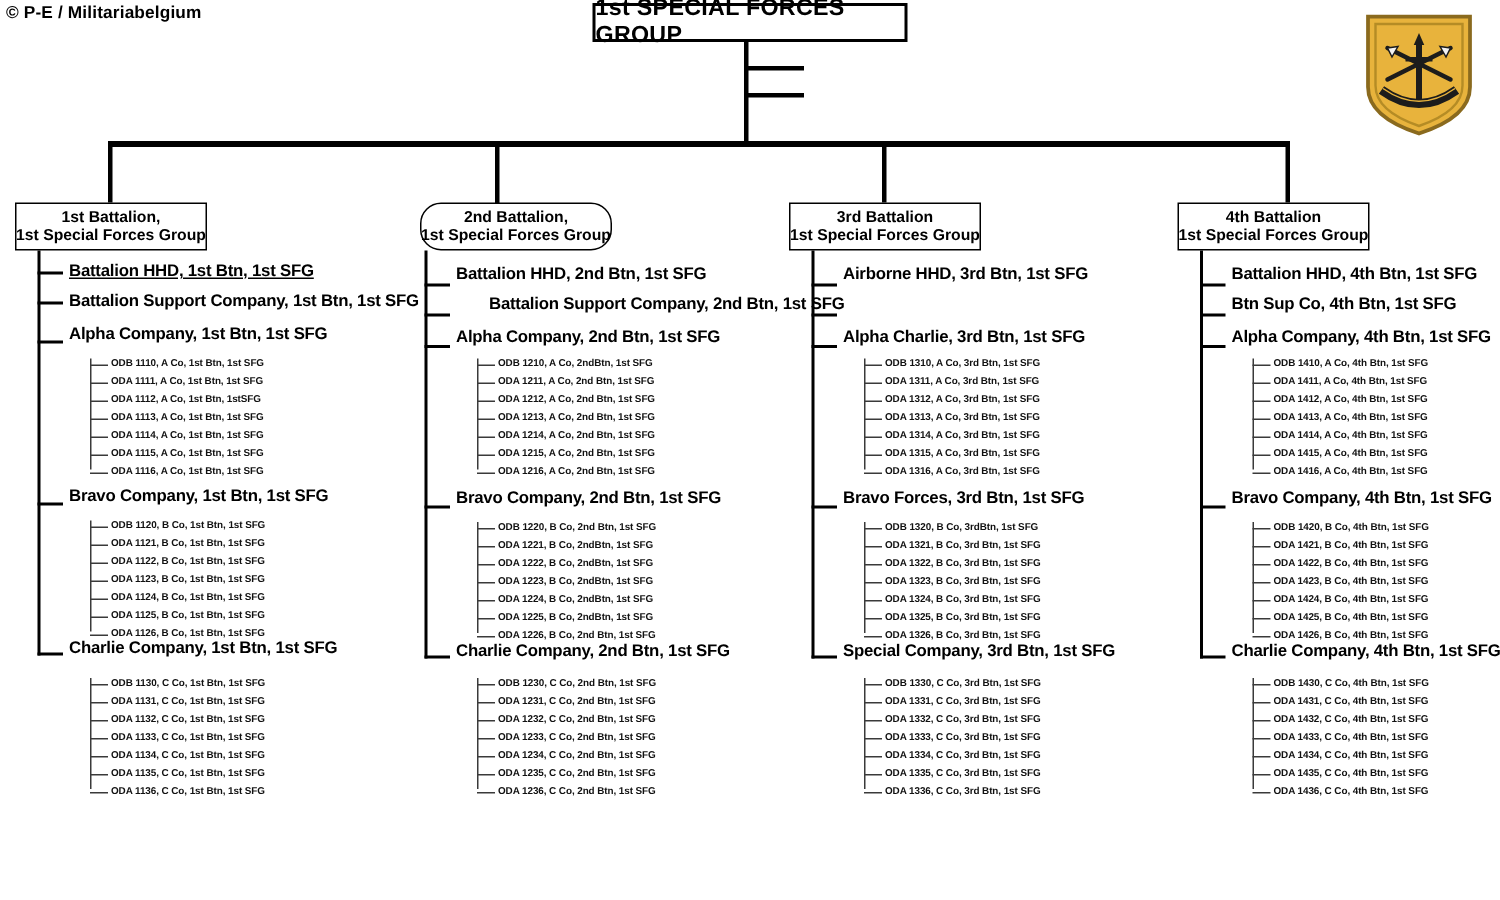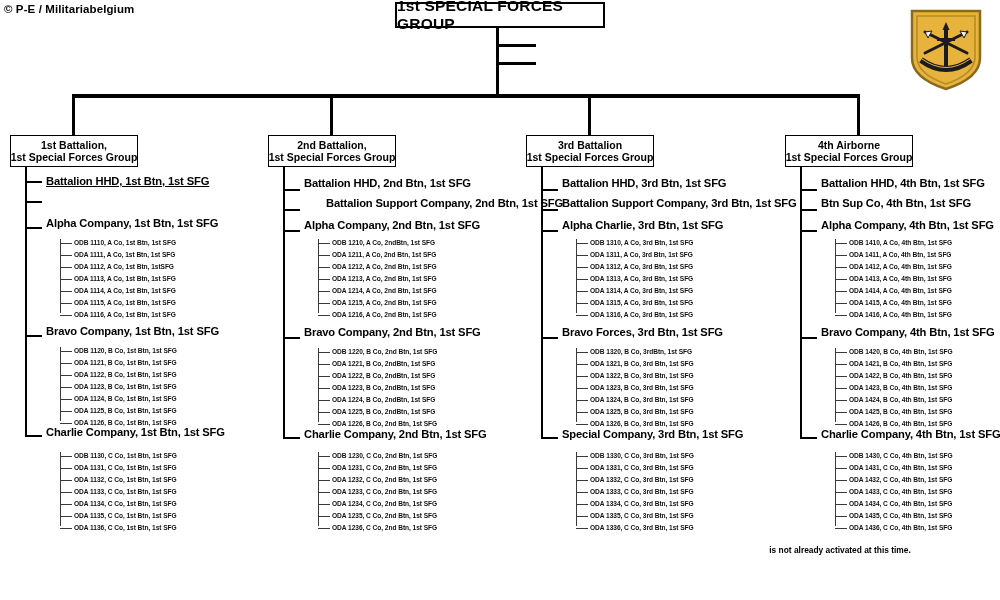--- a/index.html
+++ b/index.html
@@ -92,20 +92,21 @@
   <div class="btn-box" style="left:10px;top:135px;">
     <span>1st Battalion,</span>
     <span>1st Special Forces Group</span>
   </div>
 
   <div class="vthin" style="left:25px;top:167px;height:270px;"></div>
 
   <div class="hthin" style="left:25px;top:181px;width:17px;"></div>
   <div class="co-label" style="left:46px;top:175px;text-decoration:underline;">Battalion HHD,  1st Btn, 1st SFG</div>
   <div class="hthin" style="left:25px;top:201px;width:17px;"></div>
+  <div class="co-label" style="left:46px;top:195px;">Battalion  Support Company, 1st Btn,  1st SFG</div>
 
   <div class="hthin" style="left:25px;top:227px;width:17px;"></div>
   <div class="co-label" style="left:46px;top:217px;">Alpha Company, 1st Btn,  1st SFG</div>
   <div class="vhair" style="left:60px;top:239px;height:74px;"></div>
   <div class="hhair" style="left:60px;top:243px;width:12px;"></div>
   <div class="oda-label" style="left:74px;top:239px;">ODB 1110, A Co, 1st Btn,  1st SFG</div>
   <div class="hhair" style="left:60px;top:255px;width:12px;"></div>
   <div class="oda-label" style="left:74px;top:251px;">ODA 1111, A Co, 1st Btn,  1st SFG</div>
   <div class="hhair" style="left:60px;top:267px;width:12px;"></div>
   <div class="oda-label" style="left:74px;top:263px;">ODA 1112, A Co, 1st Btn,  1stSFG</div>
@@ -148,21 +149,21 @@
   <div class="hhair" style="left:60px;top:492px;width:12px;"></div>
   <div class="oda-label" style="left:74px;top:488px;">ODA 1133, C Co, 1st Btn,  1st SFG</div>
   <div class="hhair" style="left:60px;top:504px;width:12px;"></div>
   <div class="oda-label" style="left:74px;top:500px;">ODA 1134, C Co, 1st Btn,  1st SFG</div>
   <div class="hhair" style="left:60px;top:516px;width:12px;"></div>
   <div class="oda-label" style="left:74px;top:512px;">ODA 1135, C Co, 1st Btn,  1st SFG</div>
   <div class="hhair" style="left:60px;top:528px;width:12px;"></div>
   <div class="oda-label" style="left:74px;top:524px;">ODA 1136, C Co, 1st Btn,  1st SFG</div>
 
   <div class="vline" style="left:330px;top:94px;height:42px;"></div>
-  <div class="btn-box" style="left:268px;top:135px;">
+  <div class="btn-box" style="left:280px;top:135px;border-radius:14px;">
     <span>2nd Battalion,</span>
     <span>1st Special Forces Group</span>
   </div>
   <div class="vthin" style="left:283px;top:167px;height:272px;"></div>
   <div class="hthin" style="left:283px;top:189px;width:17px;"></div>
   <div class="co-label" style="left:304px;top:177px;">Battalion HHD,  2nd Btn, 1st SFG</div>
   <div class="hthin" style="left:283px;top:209px;width:17px;"></div>
   <div class="co-label" style="left:304px;top:197px;padding-left:22px;">Battalion  Support Company, 2nd Btn,  1st SFG</div>
   <div class="hthin" style="left:283px;top:230px;width:17px;"></div>
   <div class="co-label" style="left:304px;top:219px;">Alpha Company, 2nd Btn,  1st SFG</div>
@@ -216,23 +217,22 @@
   <div class="hhair" style="left:318px;top:528px;width:12px;"></div>
   <div class="oda-label" style="left:332px;top:524px;">ODA 1236, C Co, 2nd Btn,  1st SFG</div>
 
   <div class="vline" style="left:588px;top:94px;height:42px;"></div>
   <div class="btn-box" style="left:526px;top:135px;">
     <span>3rd Battalion</span>
     <span>1st Special Forces Group</span>
   </div>
   <div class="vthin" style="left:541px;top:167px;height:272px;"></div>
   <div class="hthin" style="left:541px;top:189px;width:17px;"></div>
-  <div class="co-label" style="left:562px;top:177px;">Battalion HHD,  3rd Btn, 1st SFG</div>
+  <div class="co-label" style="left:562px;top:177px;">Airborne HHD,  3rd Btn, 1st SFG</div>
   <div class="hthin" style="left:541px;top:209px;width:17px;"></div>
-  <div class="co-label" style="left:562px;top:197px;">Battalion  Support Company, 3rd Btn,  1st SFG</div>
   <div class="hthin" style="left:541px;top:230px;width:17px;"></div>
   <div class="co-label" style="left:562px;top:219px;">Alpha Charlie, 3rd Btn,  1st SFG</div>
   <div class="vhair" style="left:576px;top:239px;height:74px;"></div>
   <div class="hhair" style="left:576px;top:243px;width:12px;"></div>
   <div class="oda-label" style="left:590px;top:239px;">ODB 1310, A Co, 3rd Btn,  1st SFG</div>
   <div class="hhair" style="left:576px;top:255px;width:12px;"></div>
   <div class="oda-label" style="left:590px;top:251px;">ODA 1311, A Co, 3rd Btn,  1st SFG</div>
   <div class="hhair" style="left:576px;top:267px;width:12px;"></div>
   <div class="oda-label" style="left:590px;top:263px;">ODA 1312, A Co, 3rd Btn,  1st SFG</div>
   <div class="hhair" style="left:576px;top:279px;width:12px;"></div>
@@ -273,21 +273,21 @@
   <div class="oda-label" style="left:590px;top:488px;">ODA 1333, C Co, 3rd Btn,  1st SFG</div>
   <div class="hhair" style="left:576px;top:504px;width:12px;"></div>
   <div class="oda-label" style="left:590px;top:500px;">ODA 1334, C Co, 3rd Btn,  1st SFG</div>
   <div class="hhair" style="left:576px;top:516px;width:12px;"></div>
   <div class="oda-label" style="left:590px;top:512px;">ODA 1335, C Co, 3rd Btn,  1st SFG</div>
   <div class="hhair" style="left:576px;top:528px;width:12px;"></div>
   <div class="oda-label" style="left:590px;top:524px;">ODA 1336, C Co, 3rd Btn,  1st SFG</div>
 
   <div class="vline" style="left:857px;top:94px;height:42px;"></div>
   <div class="btn-box" style="left:785px;top:135px;">
-    <span>4th Airborne</span>
+    <span>4th Battalion</span>
     <span>1st Special Forces Group</span>
   </div>
   <div class="vthin" style="left:800px;top:167px;height:272px;"></div>
   <div class="hthin" style="left:800px;top:189px;width:17px;"></div>
   <div class="co-label" style="left:821px;top:177px;">Battalion HHD,  4th Btn, 1st SFG</div>
   <div class="hthin" style="left:800px;top:209px;width:17px;"></div>
   <div class="co-label" style="left:821px;top:197px;">Btn  Sup Co, 4th Btn,  1st SFG</div>
   <div class="hthin" style="left:800px;top:230px;width:17px;"></div>
   <div class="co-label" style="left:821px;top:219px;">Alpha Company, 4th Btn,  1st SFG</div>
   <div class="vhair" style="left:835px;top:239px;height:74px;"></div>
@@ -334,21 +334,20 @@
   <div class="hhair" style="left:835px;top:492px;width:12px;"></div>
   <div class="oda-label" style="left:849px;top:488px;">ODA 1433, C Co, 4th Btn,  1st SFG</div>
   <div class="hhair" style="left:835px;top:504px;width:12px;"></div>
   <div class="oda-label" style="left:849px;top:500px;">ODA 1434, C Co, 4th Btn,  1st SFG</div>
   <div class="hhair" style="left:835px;top:516px;width:12px;"></div>
   <div class="oda-label" style="left:849px;top:512px;">ODA 1435, C Co, 4th Btn,  1st SFG</div>
   <div class="hhair" style="left:835px;top:528px;width:12px;"></div>
   <div class="oda-label" style="left:849px;top:524px;">ODA 1436, C Co, 4th Btn,  1st SFG</div>
 
   <div class="footnote">
-    <div>is not already activated at this time.</div>
   </div>
 
   <svg class="flash" viewBox="0 0 76 84">
     <path d="M4 3 H72 V50 Q72 70 38 81 Q4 70 4 50 Z" fill="#e8b33c" stroke="#8a6a1e" stroke-width="2.5"></path>
     <path d="M9 8 H67 V49 Q67 66 38 76 Q9 66 9 49 Z" fill="none" stroke="#b58c25" stroke-width="1.6"></path>
 
     <g stroke="#1c1c1c" stroke-width="3" stroke-linecap="round" fill="none">
       <line x1="17" y1="24" x2="59" y2="45"></line>
       <line x1="59" y1="24" x2="17" y2="45"></line>
     </g>

